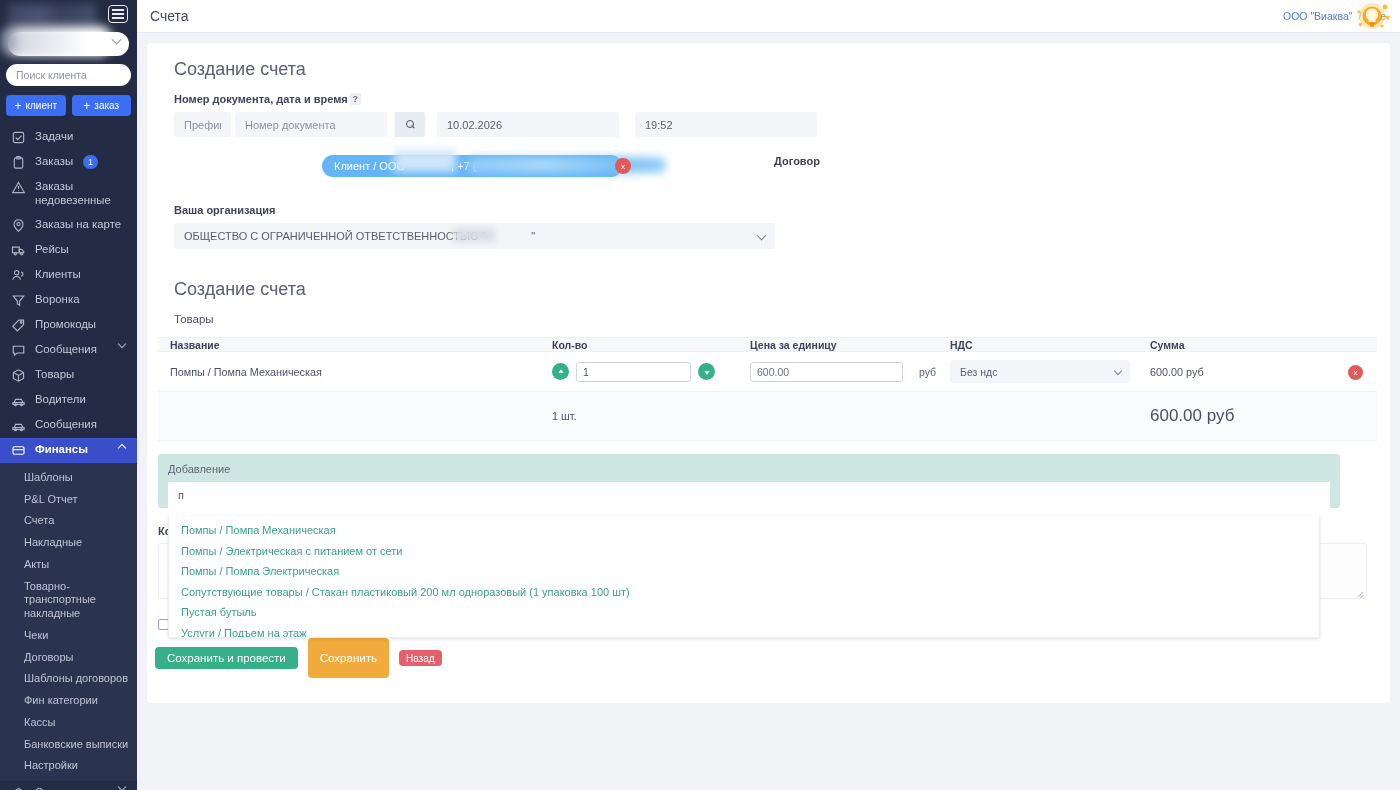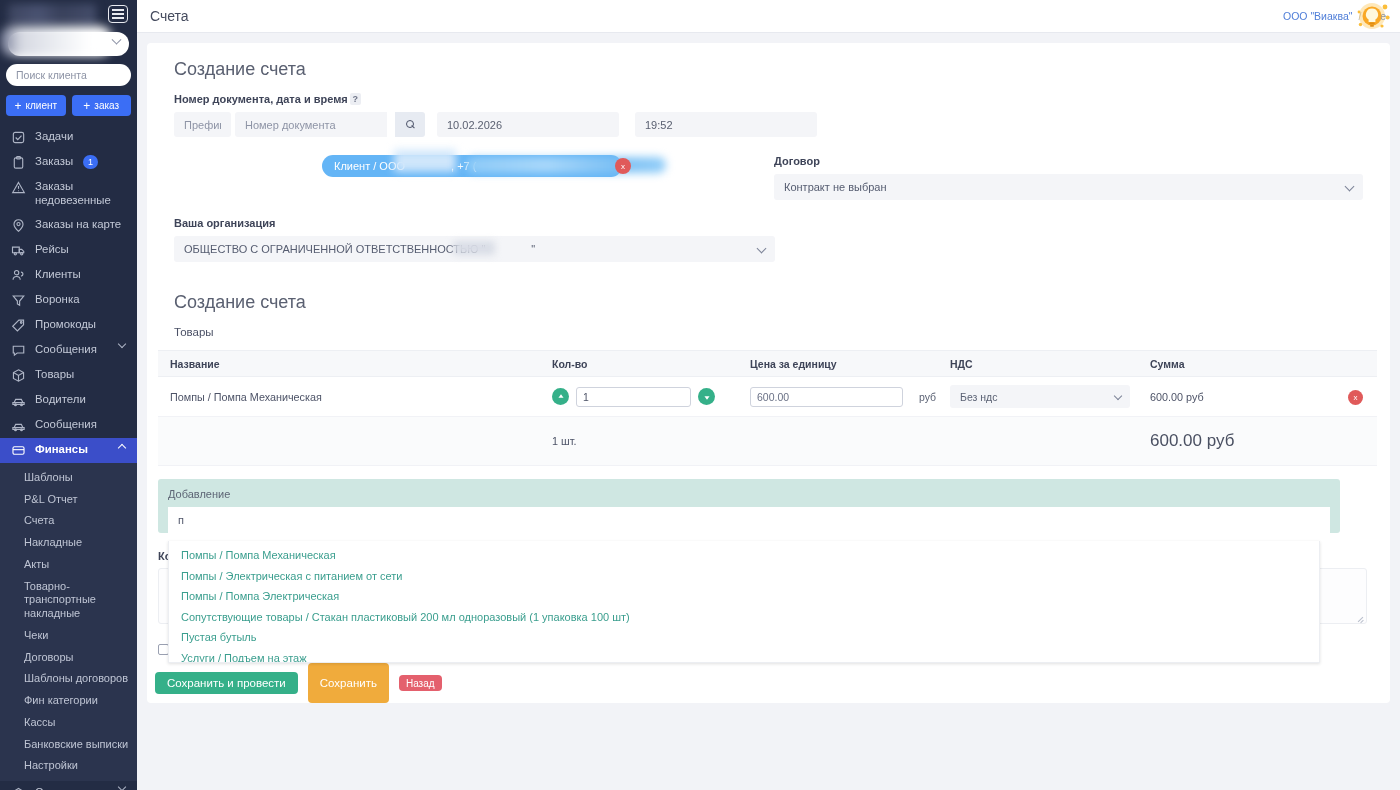--- a/index.html
+++ b/index.html
@@ -216,21 +216,21 @@
     position: absolute; left: 279px; top: 5px; width: 42px; height: 14px;
     background: #d9dde6; filter: blur(3.5px); border-radius: 3px;
   }
 
   h2.sec-h { font-size: 18px; font-weight: 400; color: #5a6071; margin: 30px 0 13px 0; }
   .sec-sub { font-size: 11.5px; color: #4b5166; margin-bottom: 12px; }
 
   
   .tbl { width: 1219px; margin-left: 11px; }
   .thead {
-    display: flex; background: #f7f8fa; height: 27px; align-items: center;
+    display: flex; background: #f7f8fa; height: 15px; align-items: center;
     font-size: 10.5px; font-weight: bold; color: #3e4458;
     border-top: 1px solid #edeff3; border-bottom: 1px solid #edeff3;
   }
   .c-name { width: 394px; padding-left: 12px; }
   .c-qty  { width: 198px; }
   .c-price{ width: 200px; }
   .c-vat  { width: 200px; }
   .c-sum  { flex: 1; }
   .trow {
     display: flex; align-items: center; min-height: 40px;
@@ -594,24 +594,20 @@
                   <span>Клиент / ООО </span>
                   <span class="tag-blur1"></span>
                   <span style="margin-left:46px;">, +7 (</span>
                   <span class="tag-blur2"></span>
                   <span class="tag-x">x</span>
                 </div>
               </div>
             </div>
             <div class="col-r">
               <div class="fld-label">Договор</div>
-              <div class="sel">
-                <span>Контракт не выбран</span>
-                <span class="caret"></span>
-              </div>
             </div>
           </div>
 
           <div style="margin-top:17px;">
             <div class="fld-label">Ваша организация</div>
             <div class="sel" style="width:601px;position:relative;">
               <span>ОБЩЕСТВО С ОГРАНИЧЕННОЙ ОТВЕТСТВЕННОСТЬЮ "</span>
               <span class="org-blur"></span>
               <span style="margin-left:46px;">"</span>
               <span class="caret" style="right:10px;"></span>

